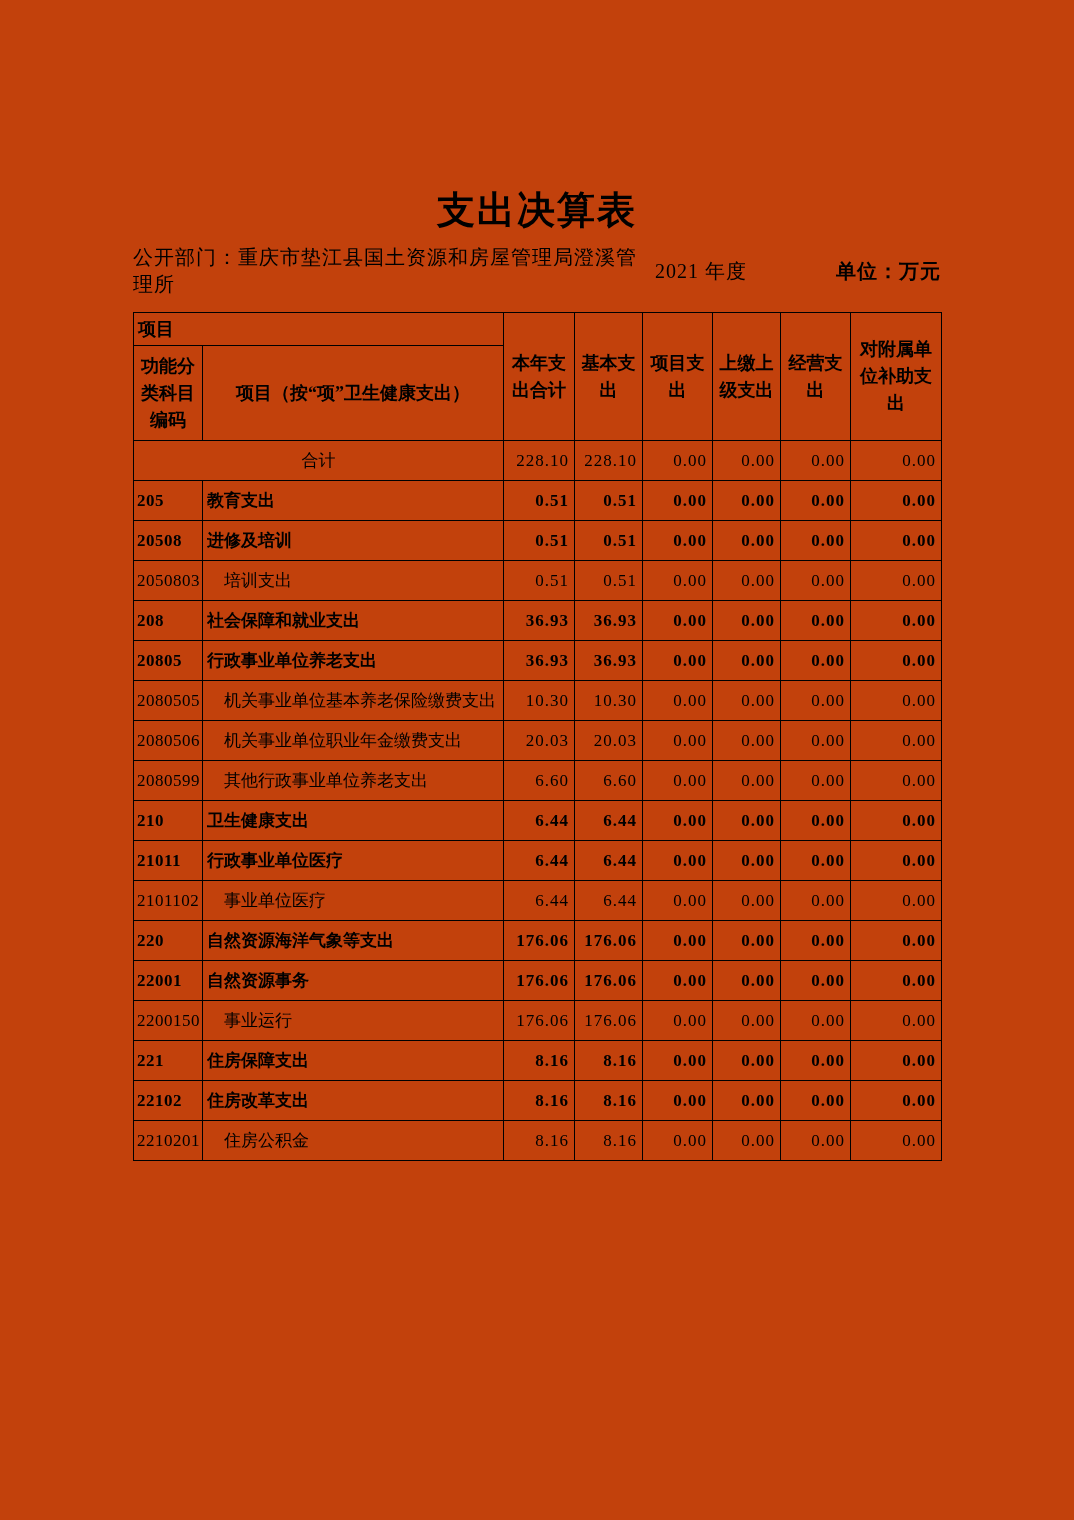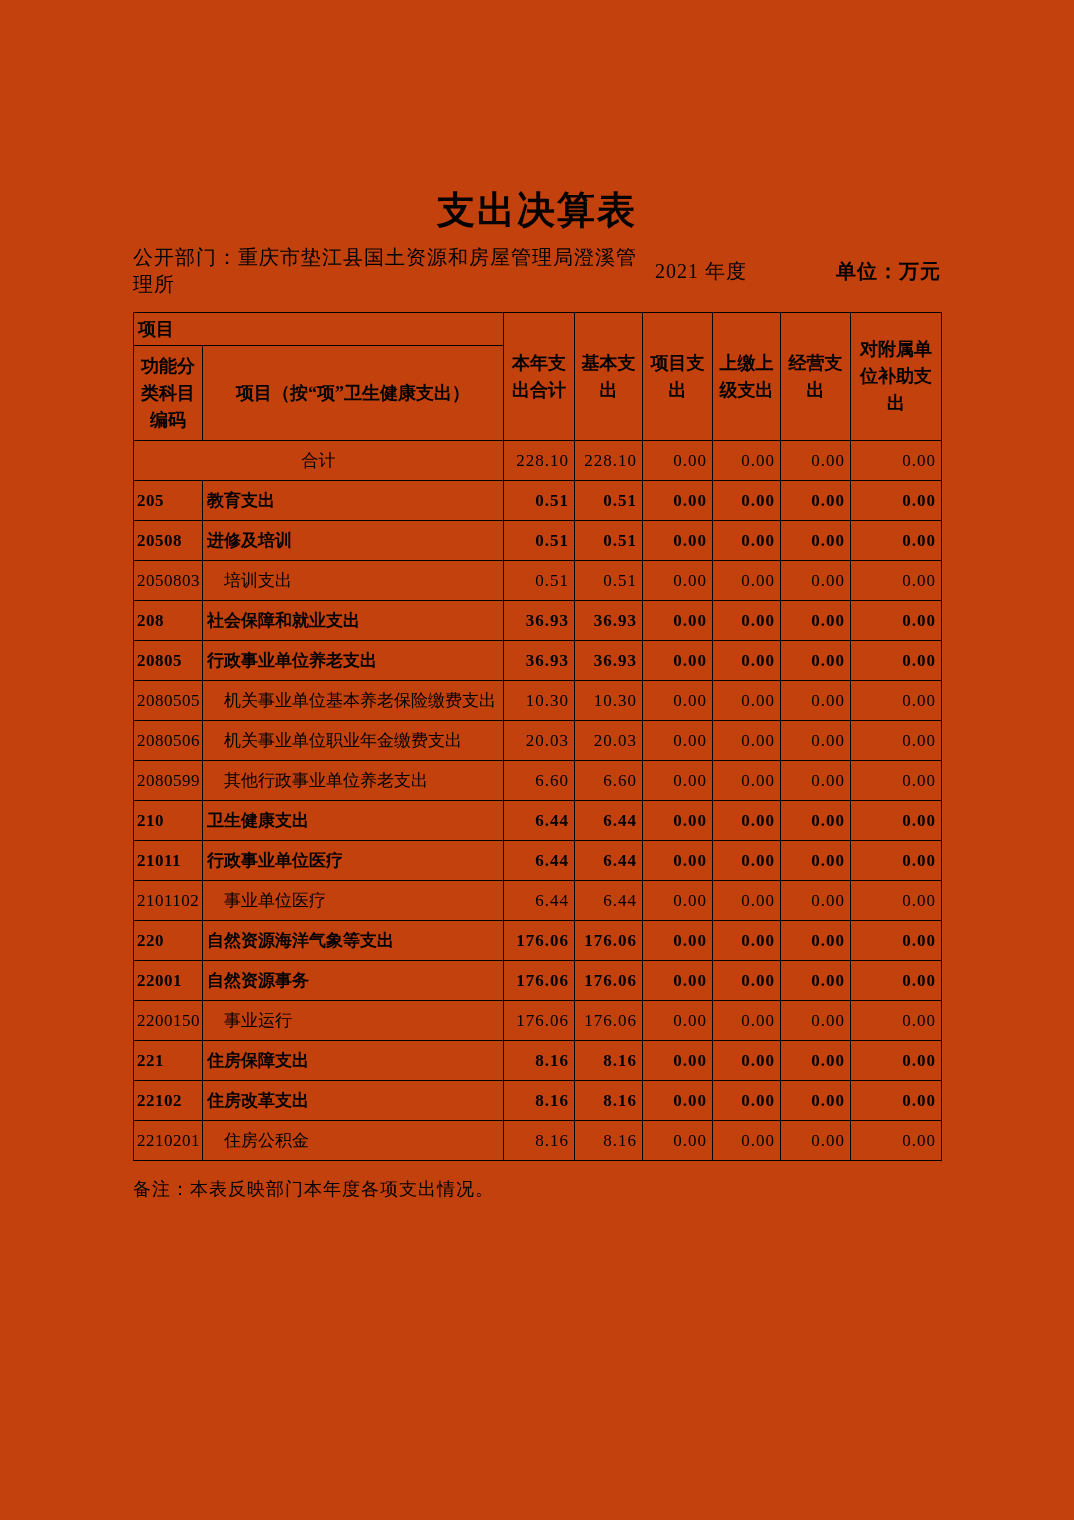--- a/index.html
+++ b/index.html
@@ -378,15 +378,14 @@
           <td class="cell-num">8.16</td>
           <td class="cell-num">8.16</td>
           <td class="cell-num">0.00</td>
           <td class="cell-num">0.00</td>
           <td class="cell-num">0.00</td>
           <td class="cell-num">0.00</td>
         </tr>
       </tbody>
   </table>
 
-  <div class="note">备注：本表反映部门本年度各项支出情况。</div>
 
 </div>
 
 </body></html>

